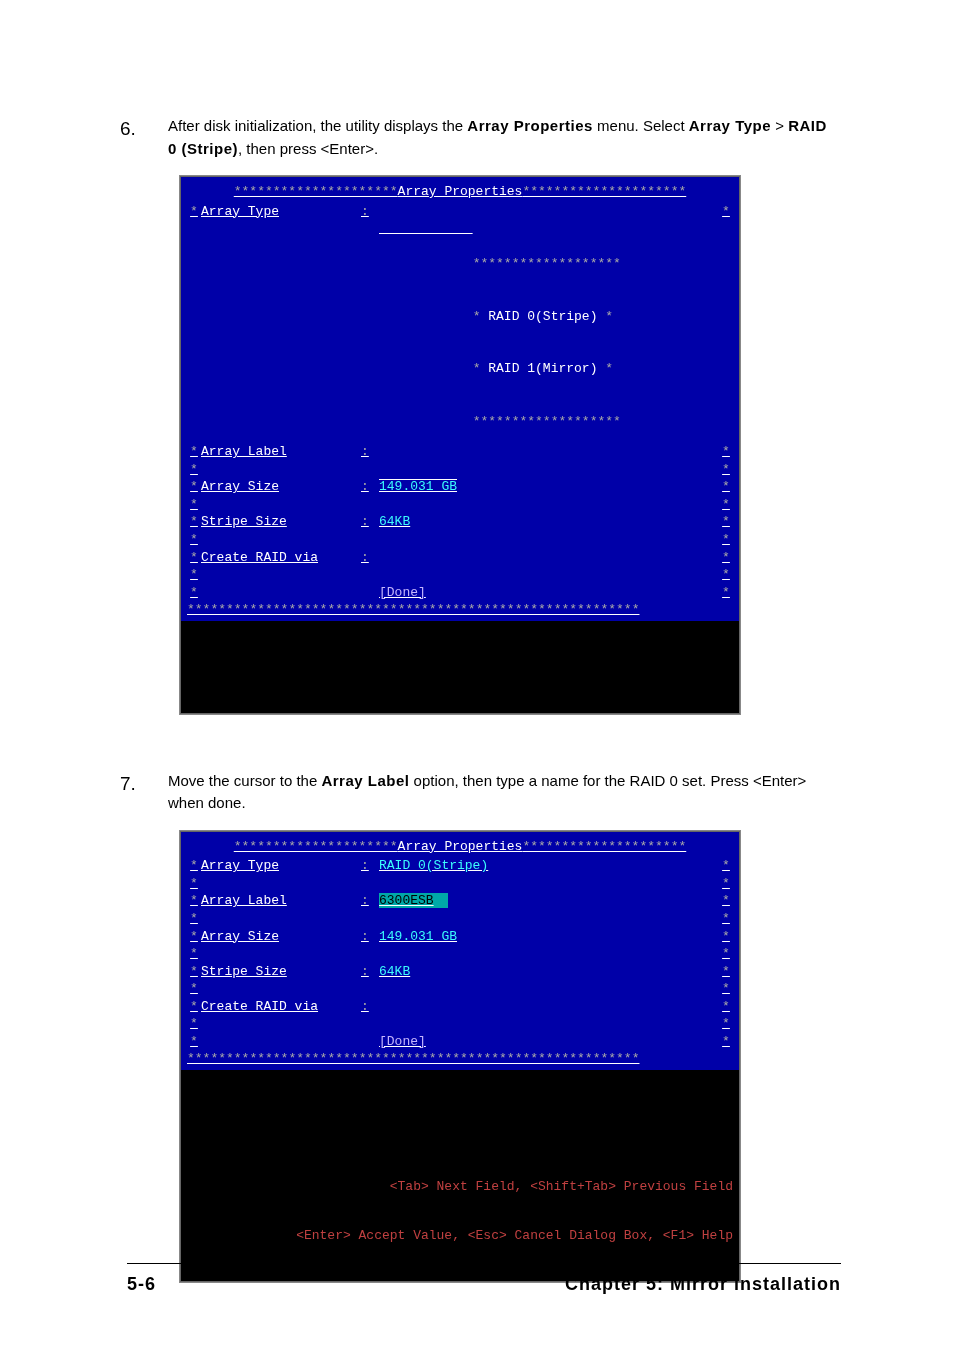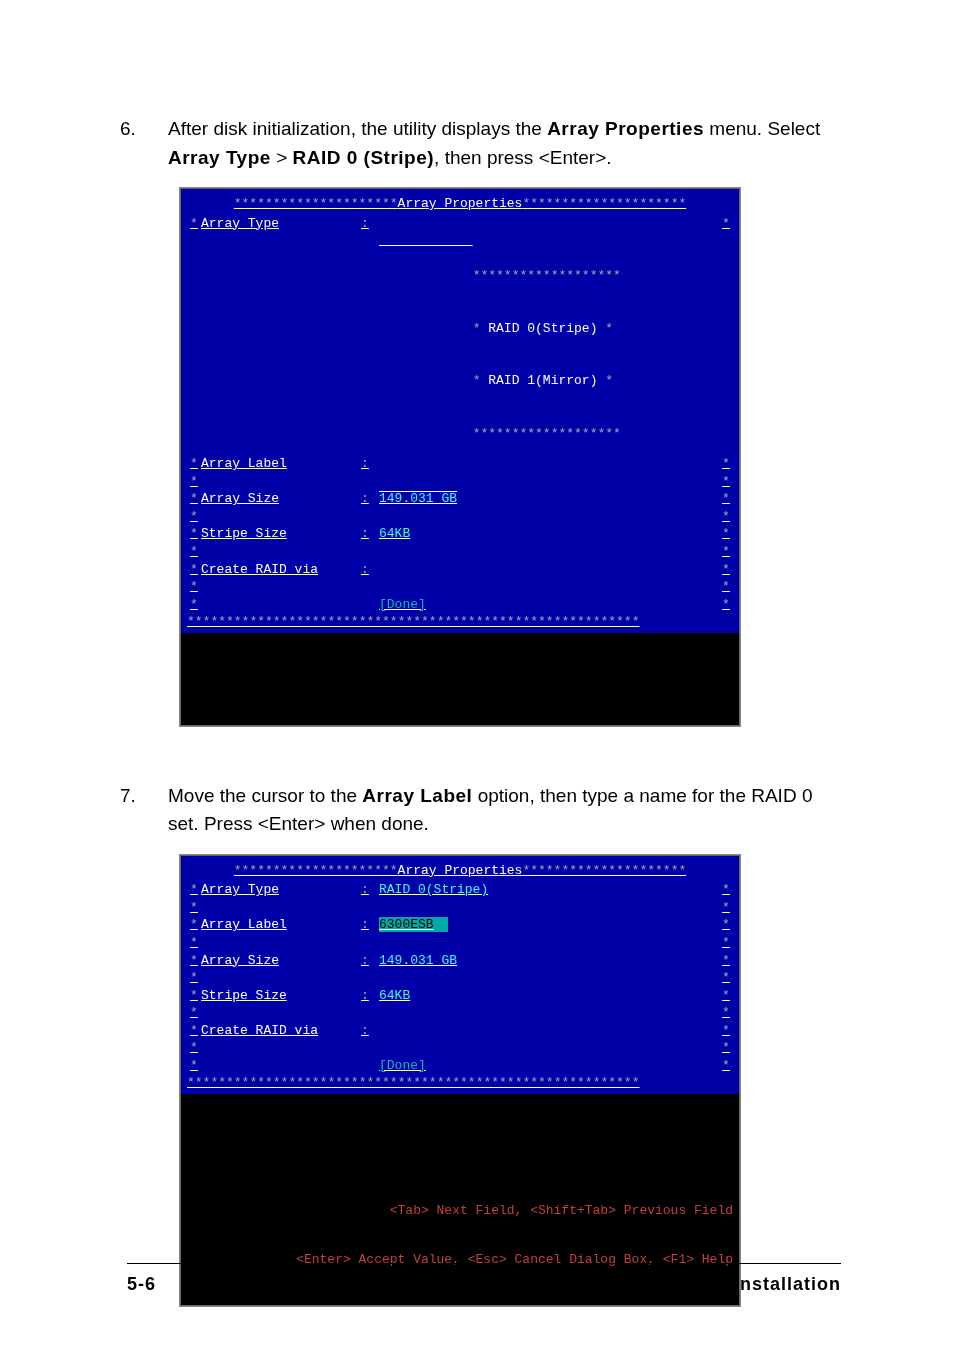--- a/index.html
+++ b/index.html
@@ -22,21 +22,21 @@
     margin-bottom: 16px;
   }
   .step-num {
     width: 48px;
     flex: 0 0 48px;
     font-size: 19px;
     line-height: 1.5;
   }
   .step-text {
     flex: 1 1 auto;
-    font-size: 19px;
+    font-size: 15px;
     line-height: 1.5;
   }
   .b { font-weight: bold; letter-spacing: 0.5px; }
 
   
   .bios {
     margin: 12px 0 56px 60px;
     width: 558px;
     background: #000;
     border: 1px solid #666;
@@ -89,21 +89,21 @@
     white-space: pre;
   }
   .halfrow { min-height: 9px; }
   .rule-row {
     padding: 0 6px;
     color: #a8a8a8;
     white-space: pre;
     overflow: hidden;
   }
   .done-label {
-    color: #14b8a6;
+    color: #c4b5fd;
     padding-left: 178px;
     display: block;
   }
 
   
   .popup {
     display: inline-block;
     vertical-align: top;
   }
   .popup-border {

